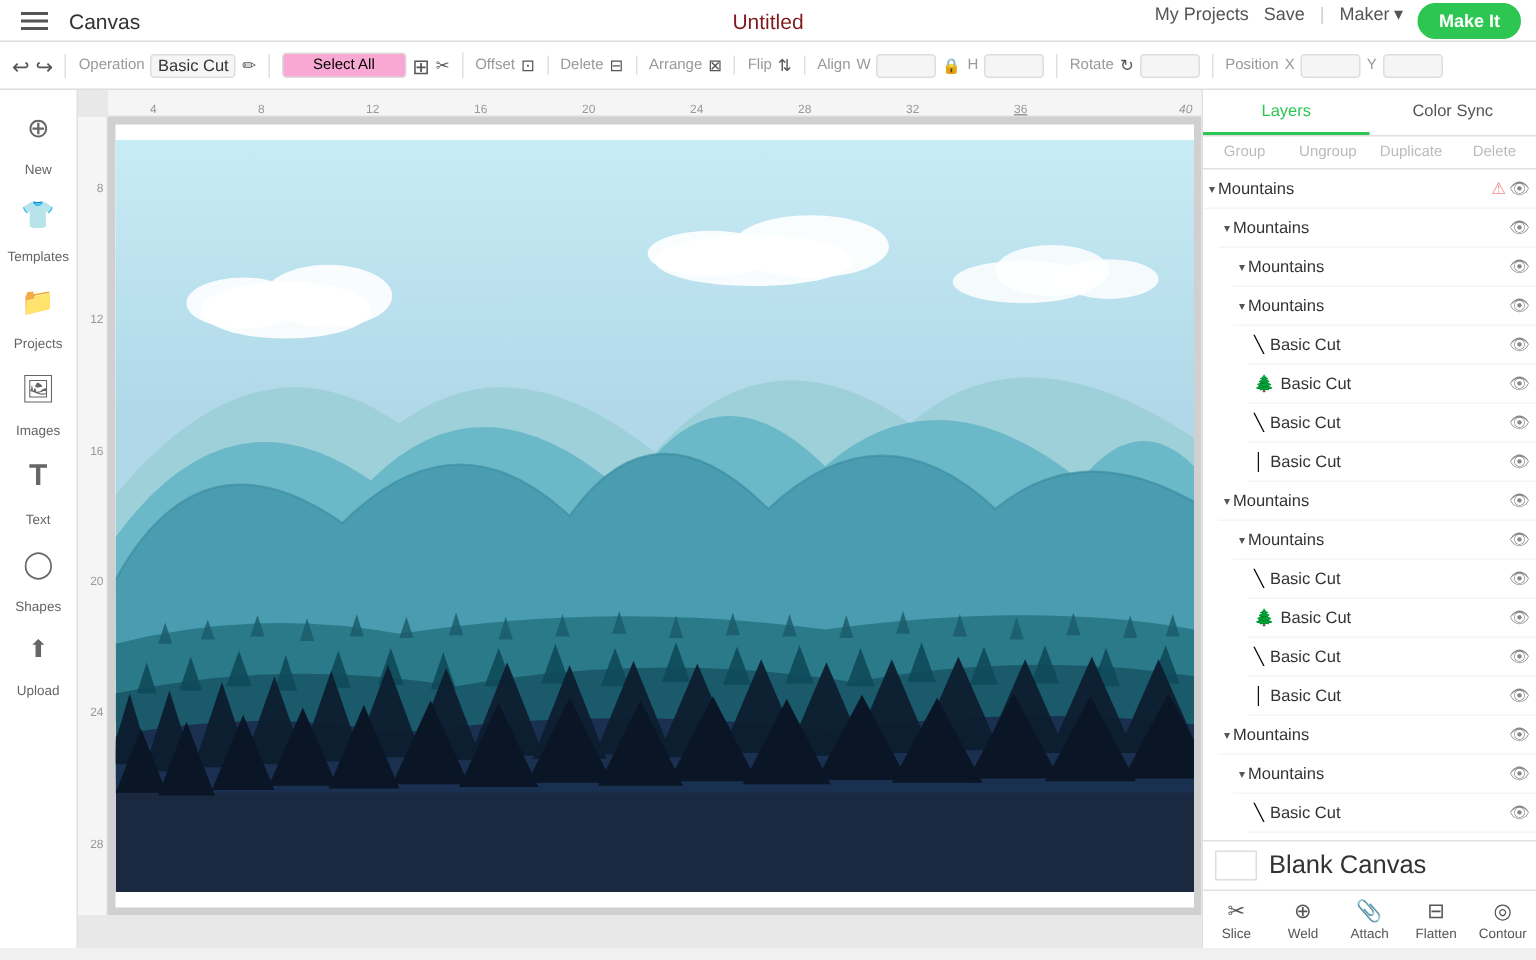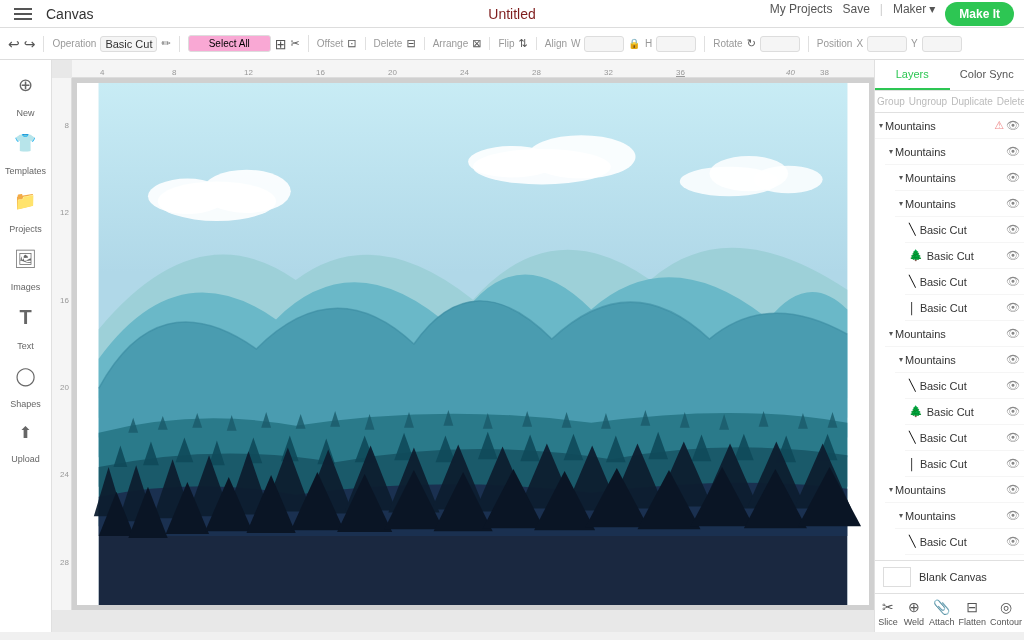--- a/index.html
+++ b/index.html
@@ -39,41 +39,41 @@
     #ruler-top { position: absolute; top: 0; left: 20px; right: 0; height: 18px; background: #f5f5f5; border-bottom: 1px solid #ddd; display: flex; align-items: flex-end; }
     #ruler-left { position: absolute; top: 18px; left: 0; width: 20px; bottom: 22px; background: #f5f5f5; border-right: 1px solid #ddd; display: flex; flex-direction: column; }
     .ruler-mark { font-size: 8px; color: #999; text-align: right; padding-right: 2px; }
     #canvas-bg { position: absolute; top: 18px; left: 20px; right: 0; bottom: 22px; background: #d0d0d0; overflow: hidden; }
     #canvas-content { position: absolute; top: 5px; left: 5px; right: 5px; bottom: 5px; background: white; overflow: hidden; }
 
     
     #bottom-bar { position: absolute; bottom: 0; left: 20px; right: 0; height: 22px; background: #f5f5f5; border-top: 1px solid #ddd; display: flex; align-items: center; padding: 0 8px; gap: 8px; font-size: 10px; color: #666; }
 
     
-    #right-panel { width: 150px; background: #fff; border-left: 1px solid #e0e0e0; display: flex; flex-direction: column; }
+    #right-panel { width: 223px; background: #fff; border-left: 1px solid #e0e0e0; display: flex; flex-direction: column; }
     #panel-tabs { display: flex; border-bottom: 1px solid #e0e0e0; }
     .panel-tab { flex: 1; text-align: center; padding: 8px 4px; font-size: 11px; color: #555; cursor: pointer; border-bottom: 2px solid transparent; }
     .panel-tab.active { color: #2dc653; border-bottom-color: #2dc653; }
     #panel-actions { display: flex; border-bottom: 1px solid #e0e0e0; }
     .panel-action { flex: 1; text-align: center; padding: 5px 2px; font-size: 10px; color: #555; cursor: pointer; }
     .panel-action.disabled { color: #bbb; }
     #layers-list { flex: 1; overflow-y: auto; }
     .layer-item { display: flex; align-items: center; height: 26px; padding: 0 4px; cursor: pointer; border-bottom: 1px solid #f5f5f5; }
     .layer-arrow { font-size: 8px; color: #555; margin-right: 2px; cursor: pointer; }
     .layer-indent-1 { margin-left: 10px; }
     .layer-indent-2 { margin-left: 20px; }
     .layer-indent-3 { margin-left: 30px; }
     .layer-icon { font-size: 11px; margin-right: 4px; }
     .layer-name { font-size: 11px; color: #333; flex: 1; }
     .layer-eye { font-size: 11px; color: #888; cursor: pointer; }
     .layer-warning { font-size: 11px; color: #e88; margin-right: 2px; }
     #panel-bottom { border-top: 1px solid #e0e0e0; }
     .blank-canvas-row { display: flex; align-items: center; padding: 6px 8px; gap: 8px; }
     .blank-canvas-thumb { width: 28px; height: 20px; border: 1px solid #ddd; background: white; }
-    .blank-canvas-label { font-size: 11px; color: #333; }
+    .blank-canvas-label { font-size: 17px; color: #333; }
     #bottom-tools { display: flex; border-top: 1px solid #e0e0e0; }
     .bottom-tool { flex: 1; display: flex; flex-direction: column; align-items: center; padding: 5px 2px; font-size: 9px; color: #555; cursor: pointer; gap: 2px; }
     .bottom-tool .bt-icon { font-size: 14px; }
 
     
     .ruler-tick { position: absolute; bottom: 0; font-size: 8px; color: #999; }
 
     
     #artwork { width: 100%; height: 100%; }
   </style>

